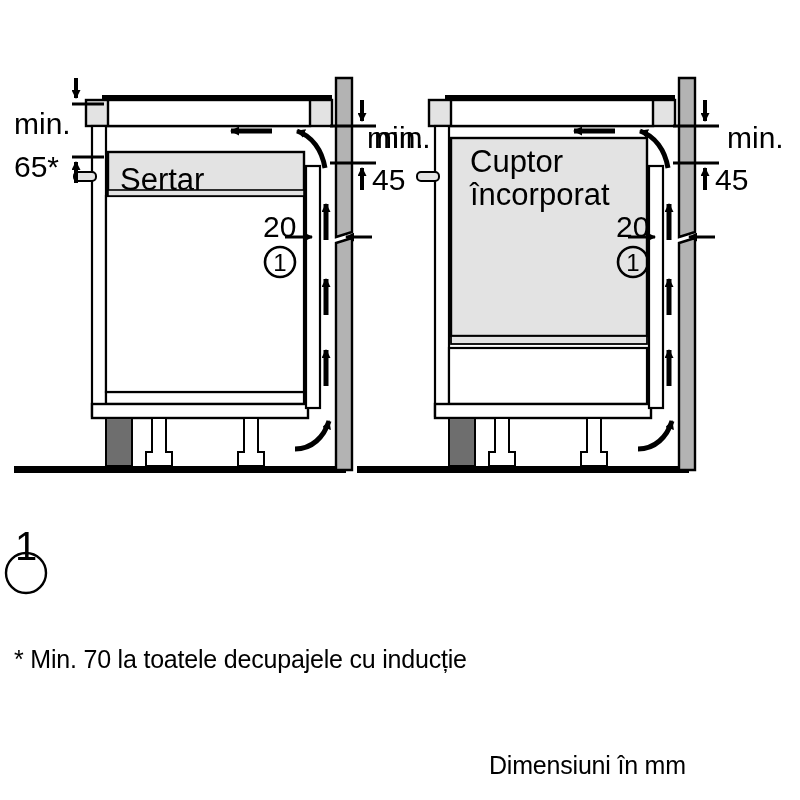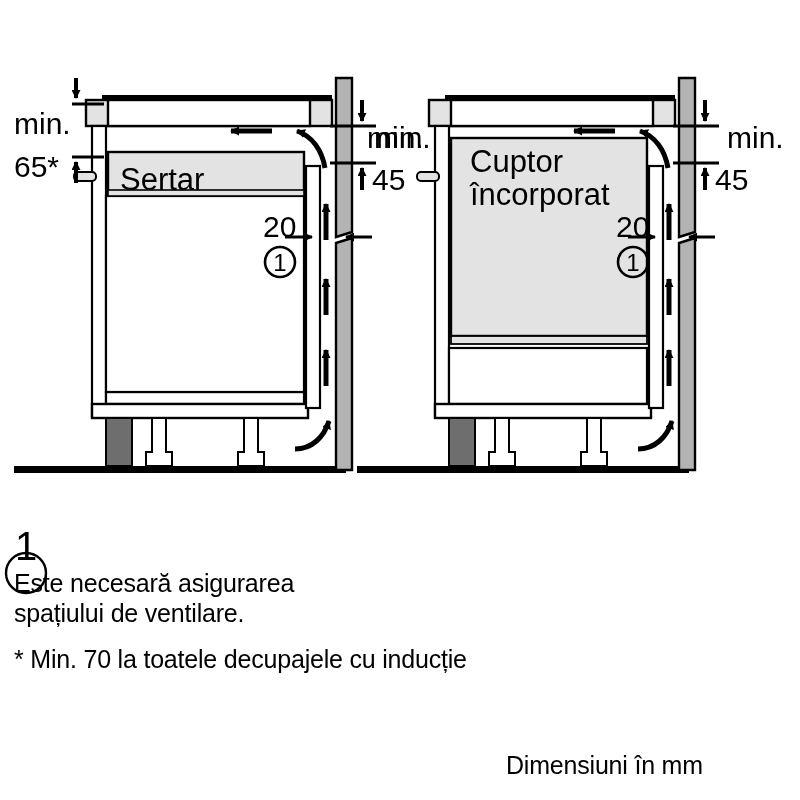--- a/index.html
+++ b/index.html
@@ -3,21 +3,21 @@
 <meta charset="utf-8">
 <style>
   html,body{margin:0;padding:0;background:#fff;}
   body{width:800px;height:800px;overflow:hidden;
        font-family:"Liberation Sans","DejaVu Sans",sans-serif;color:#000;}
   #root{position:relative;width:800px;height:800px;}
   svg{display:block;}
   .note{position:absolute;font-size:25px;line-height:30px;letter-spacing:-0.2px;white-space:pre;}
   .note-a{left:14px;top:568px;}
   .note-b{left:14px;top:644px;}
-  .note-c{left:506px;top:750px;}
+  .note-c{left:489px;top:750px;}
 </style>
 </head>
 <body>
 
 <div id="root">
 
 <svg width="800" height="800" viewBox="0 0 800 800">
 
   <defs>
     <marker id="arrHead" markerWidth="9" markerHeight="9" refX="8" refY="4.5" orient="auto" markerUnits="userSpaceOnUse">
@@ -186,19 +186,18 @@
     <text x="616" y="237" font-size="30">20</text>
   </g>
 
   <g>
     <circle cx="26" cy="573" r="20" fill="none" stroke="#000" stroke-width="2.4"></circle>
     <text x="26" y="560" text-anchor="middle" font-size="40" font-family="Liberation Sans, sans-serif">1</text>
   </g>
 
 </svg>
 
-<div class="note note-a"><span>Este necesară asigurarea</span><br><span>spațiului de ventilare.</span></div>
 
 <div class="note note-b"><span>* Min. 70 la toatele decupajele cu inducție</span><br></div>
 
 <div class="note note-c">Dimensiuni în mm</div>
 
 </div>
 
 </body></html>

